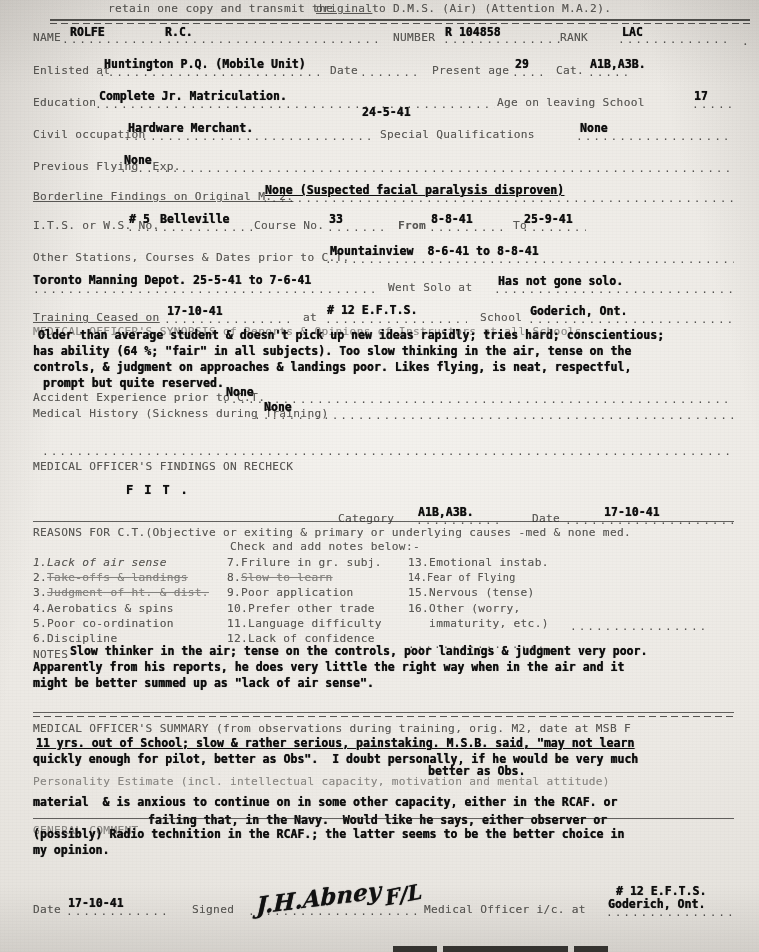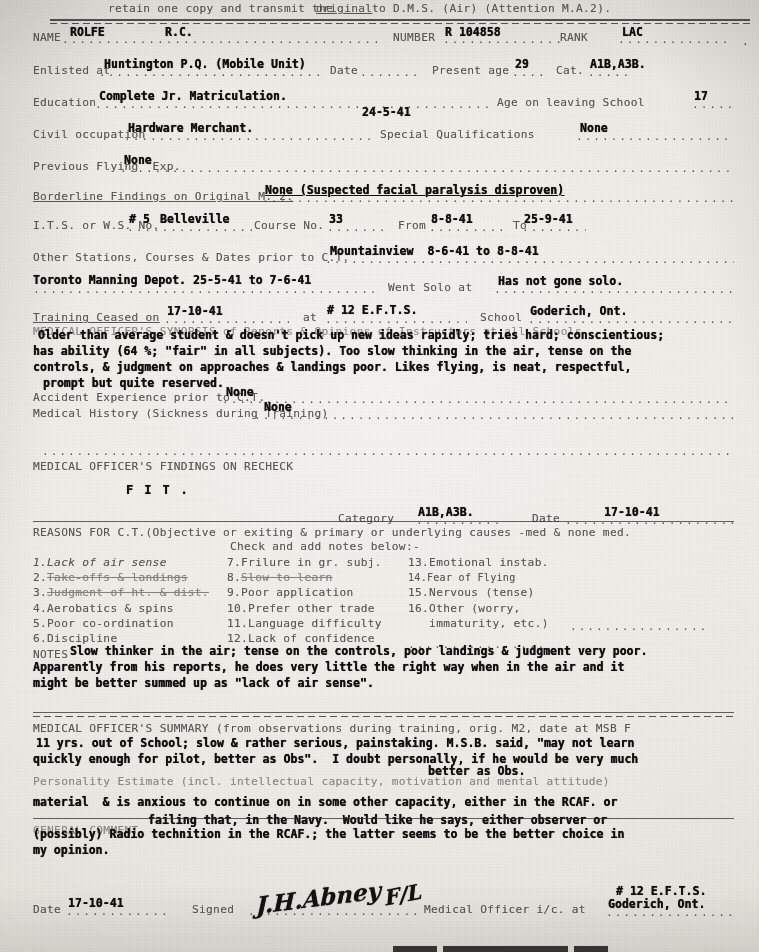--- a/index.html
+++ b/index.html
@@ -146,21 +146,21 @@
 
   <div class="abs pr" style="left:33px;top:219px;">I.T.S. or W.S. No.</div>
   <div class="abs tw" style="left:129px;top:212px;"># 5</div>
   <div class="abs tw" style="left:160px;top:212px;">Belleville</div>
   <div class="abs dots" style="left:127px;top:221px;width:125px;">................................</div>
 
   <div class="abs pr" style="left:254px;top:219px;">Course No.</div>
   <div class="abs tw" style="left:329px;top:212px;">33</div>
   <div class="abs dots" style="left:327px;top:221px;width:62px;">...............</div>
 
-  <div class="abs pr" style="left:398px;top:219px;">From</div>
+  <div class="abs pr" style="left:398px;top:219px;font-weight:bold;">From</div>
   <div class="abs tw" style="left:431px;top:212px;">8-8-41</div>
   <div class="abs dots" style="left:429px;top:221px;width:76px;">...................</div>
 
   <div class="abs pr" style="left:513px;top:219px;">To</div>
   <div class="abs tw" style="left:524px;top:212px;">25-9-41</div>
   <div class="abs dots" style="left:522px;top:221px;width:64px;">...............</div>
 
   <div class="abs pr" style="left:33px;top:251px;">Other Stations, Courses &amp; Dates prior to C.T.</div>
   <div class="abs tw" style="left:330px;top:244px;">Mountainview  8-6-41 to 8-8-41</div>
   <div class="abs dots" style="left:325px;top:253px;width:409px;">.....................................................................................................</div>
@@ -245,21 +245,21 @@
 
   <div class="abs pr" style="left:33px;top:648px;">NOTES</div>
   <div class="abs tw" style="left:70px;top:644px;">Slow thinker in the air; tense on the controls, poor landings &amp; judgment very poor.</div>
   <div class="abs tw" style="left:33px;top:676px;">might be better summed up as "lack of air sense".</div>
   <div class="abs tw" style="left:33px;top:660px;">Apparently from his reports, he does very little the right way when in the air and it</div>
 
   <div class="rule" style="left:33px;top:712px;width:701px;"></div>
   <div class="rule dash" style="left:33px;top:716px;width:701px;"></div>
 
   <div class="abs pr" style="left:33px;top:722px;">MEDICAL OFFICER'S SUMMARY (from observations during training, orig. M2, date at MSB F</div>
-  <div class="abs tw" style="left:36px;top:736px;">11 yrs. out of School; slow &amp; rather serious, painstaking. M.S.B. said, "may not learn</div>
+  <div class="abs tw" style="left:36px;top:736px;text-decoration:underline;">11 yrs. out of School; slow &amp; rather serious, painstaking. M.S.B. said, "may not learn</div>
   <div class="abs tw" style="left:33px;top:752px;">quickly enough for pilot, better as Obs".  I doubt personally, if he would be very much</div>
   <div class="abs tw" style="left:428px;top:764px;">better as Obs.</div>
 
   <div class="abs pr faint" style="left:33px;top:775px;">Personality Estimate (incl. intellectual capacity, motivation and mental attitude)</div>
   <div class="abs tw" style="left:33px;top:795px;">material  &amp; is anxious to continue on in some other capacity, either in the RCAF. or</div>
   <div class="abs tw" style="left:148px;top:813px;">failing that, in the Navy.  Would like he says, either observer or</div>
 
   <div class="rule" style="left:33px;top:818px;width:701px;"></div>
 
   <div class="abs pr faint" style="left:33px;top:824px;">GENERAL COMMENT</div>

